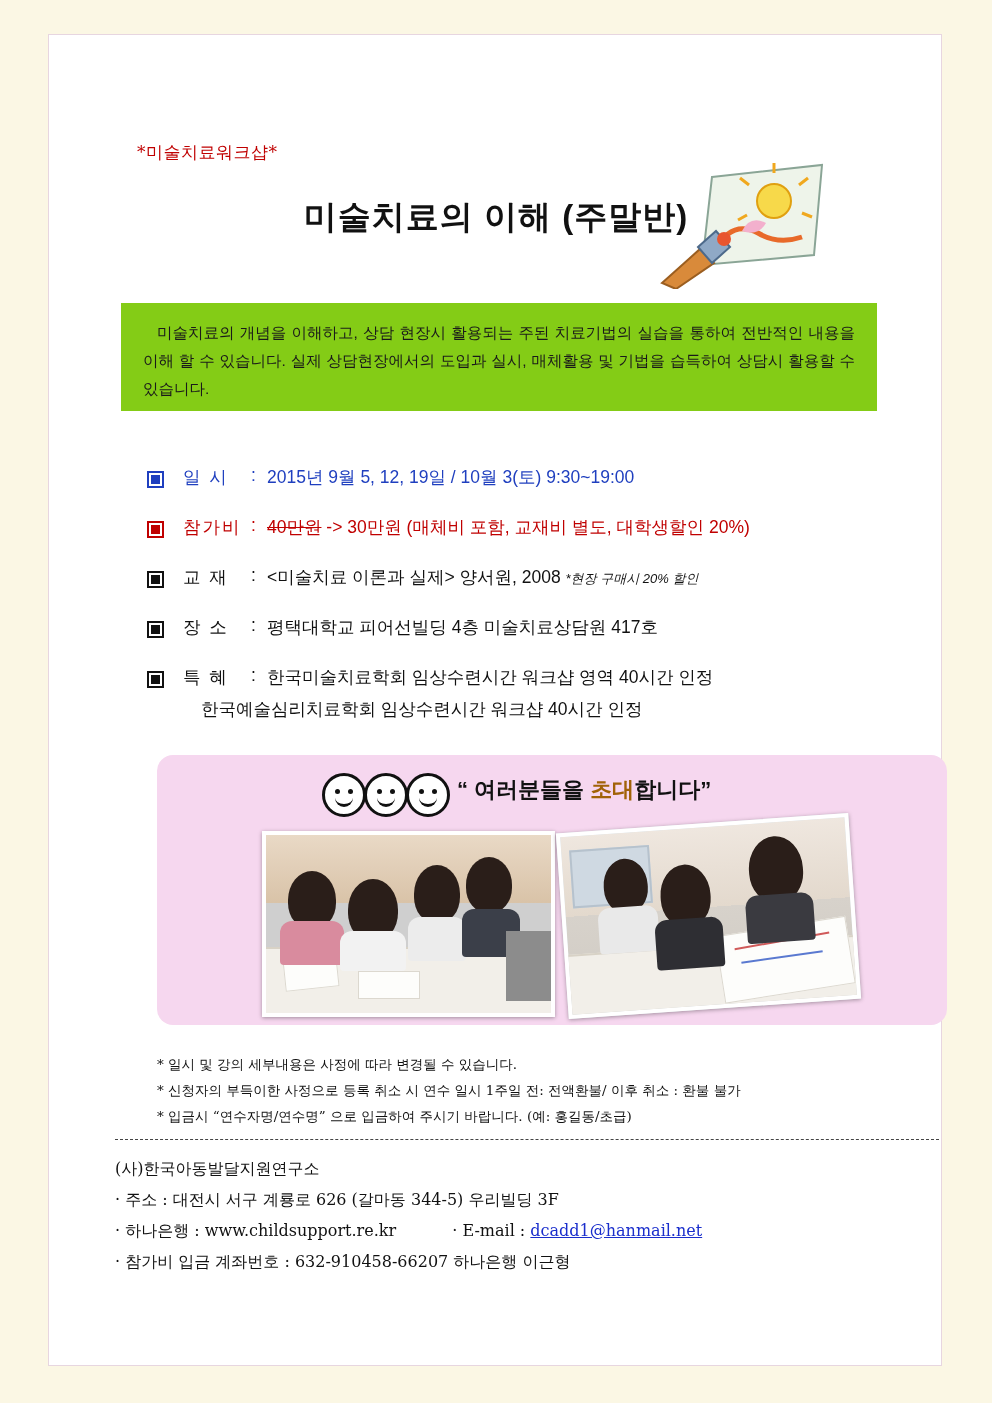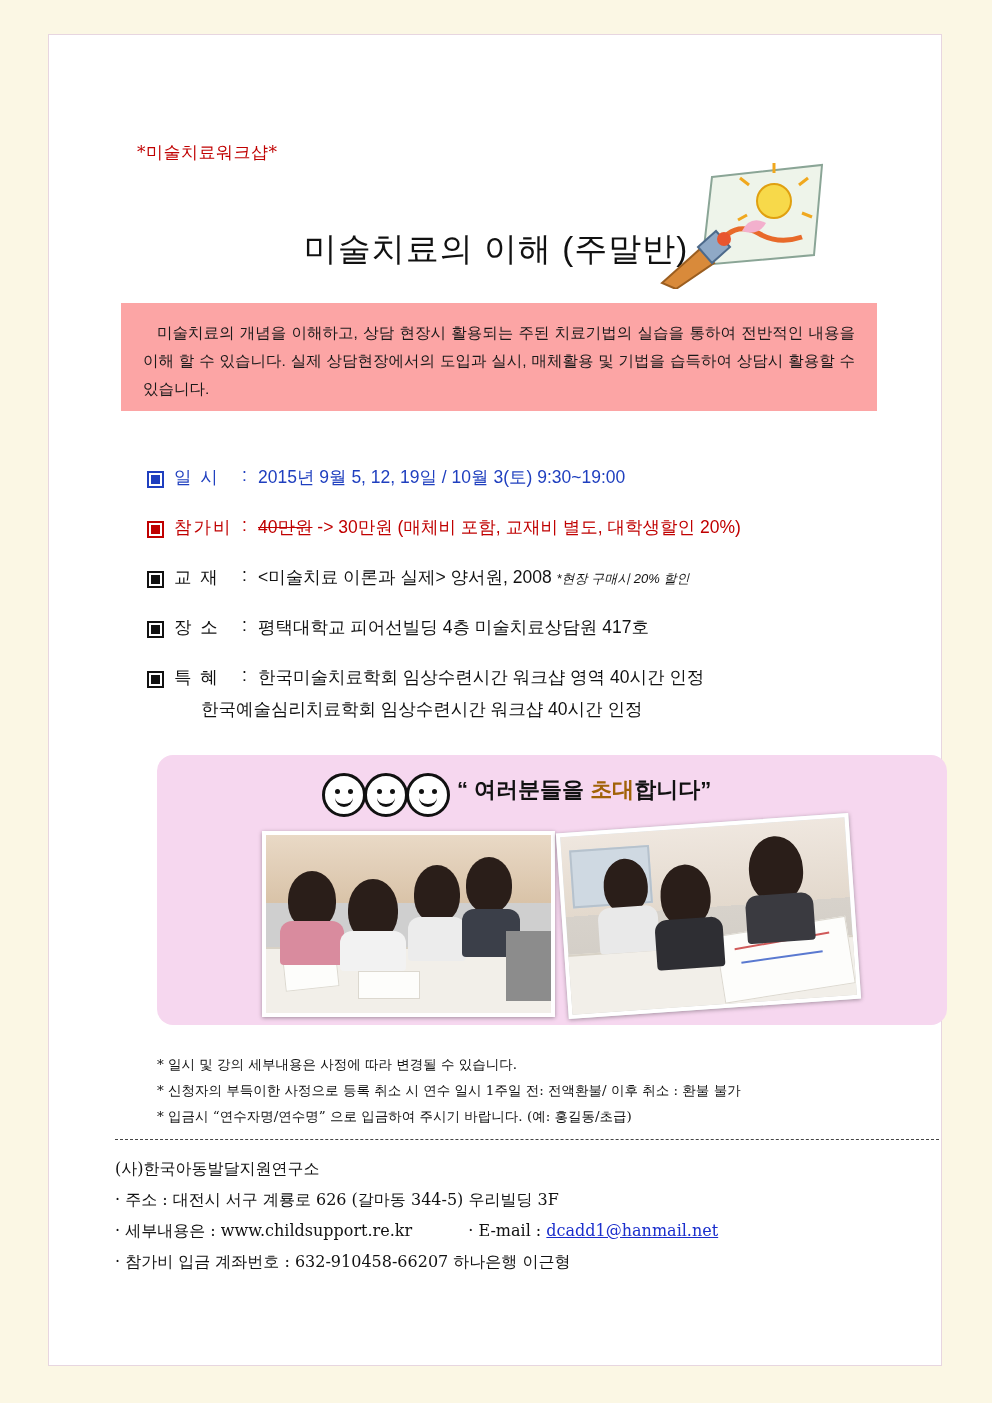--- a/index.html
+++ b/index.html
@@ -39,42 +39,41 @@
     color: #c00000;
     letter-spacing: 0.5px;
   }
   .title {
     position: absolute;
     left: 0;
     top: 160px;
     width: 894px;
     text-align: center;
     font-family: "Liberation Sans", sans-serif;
-    font-weight: normal;
+    font-weight: bold;
     font-size: 33px;
     color: #111111;
     letter-spacing: 1px;
-    margin-top: 32px;
   }
   .title-art {
     position: absolute;
     left: 605px;
     top: 124px;
     width: 175px;
     height: 130px;
   }
 
   
   .intro {
     position: absolute;
     left: 72px;
     top: 268px;
     width: 756px;
     height: 108px;
-    background: #fca5a5;
+    background: #84cc16;
     box-sizing: border-box;
     padding: 16px 22px 0 22px;
     font-family: "Liberation Sans", sans-serif;
     font-size: 15.5px;
     line-height: 28px;
     color: #1a1a1a;
     text-align: justify;
   }
   .intro p { margin: 0; text-indent: 14px; }
 
@@ -102,20 +101,21 @@
     border: 2px solid #111;
     background: #111;
     box-shadow: inset 0 0 0 2px #fff;
   }
   .bullet.blue { border-color: #1f3fbf; background: #1f3fbf; }
   .bullet.red  { border-color: #c00000; background: #c00000; }
   .label {
     flex: 0 0 auto;
     width: 68px;
     letter-spacing: 2px;
+    margin-left: 9px;
   }
   .colon { flex: 0 0 auto; width: 16px; }
   .value { flex: 1 1 auto; }
 
   .row.date .label, .row.date .colon, .row.date .value { color: #1f3fbf; }
   .row.fee .label, .row.fee .colon, .row.fee .value { color: #c00000; }
   .strike { text-decoration: line-through; margin-top: 8px; }
   .small-note {
     font-size: 13px;
     color: #111;
@@ -400,21 +400,21 @@
       <div>* 신청자의 부득이한 사정으로 등록 취소 시 연수 일시 1주일 전: 전액환불/ 이후 취소 : 환불 불가</div>
       <div>* 입금시 “연수자명/연수명” 으로 입금하여 주시기 바랍니다. (예: 홍길동/초급)</div>
     </div>
 
     <div class="divider"></div>
 
     <div class="footer">
       <div>(사)한국아동발달지원연구소</div>
       <div>· 주소 : 대전시 서구 계룡로 626 (갈마동 344-5) 우리빌딩 3F</div>
       <div>
-        <span>· 세부내용은 : www.childsupport.re.kr</span>
+        <span>· 하나은행 : www.childsupport.re.kr</span>
         <span style="display:inline-block;width:46px;"></span>
         <span>· E-mail :</span>
         <span class="link">dcadd1@hanmail.net</span>
       </div>
       <div>· 참가비 입금 계좌번호 : 632-910458-66207 하나은행 이근형</div>
     </div>
 
   </div>
 </div>
 

